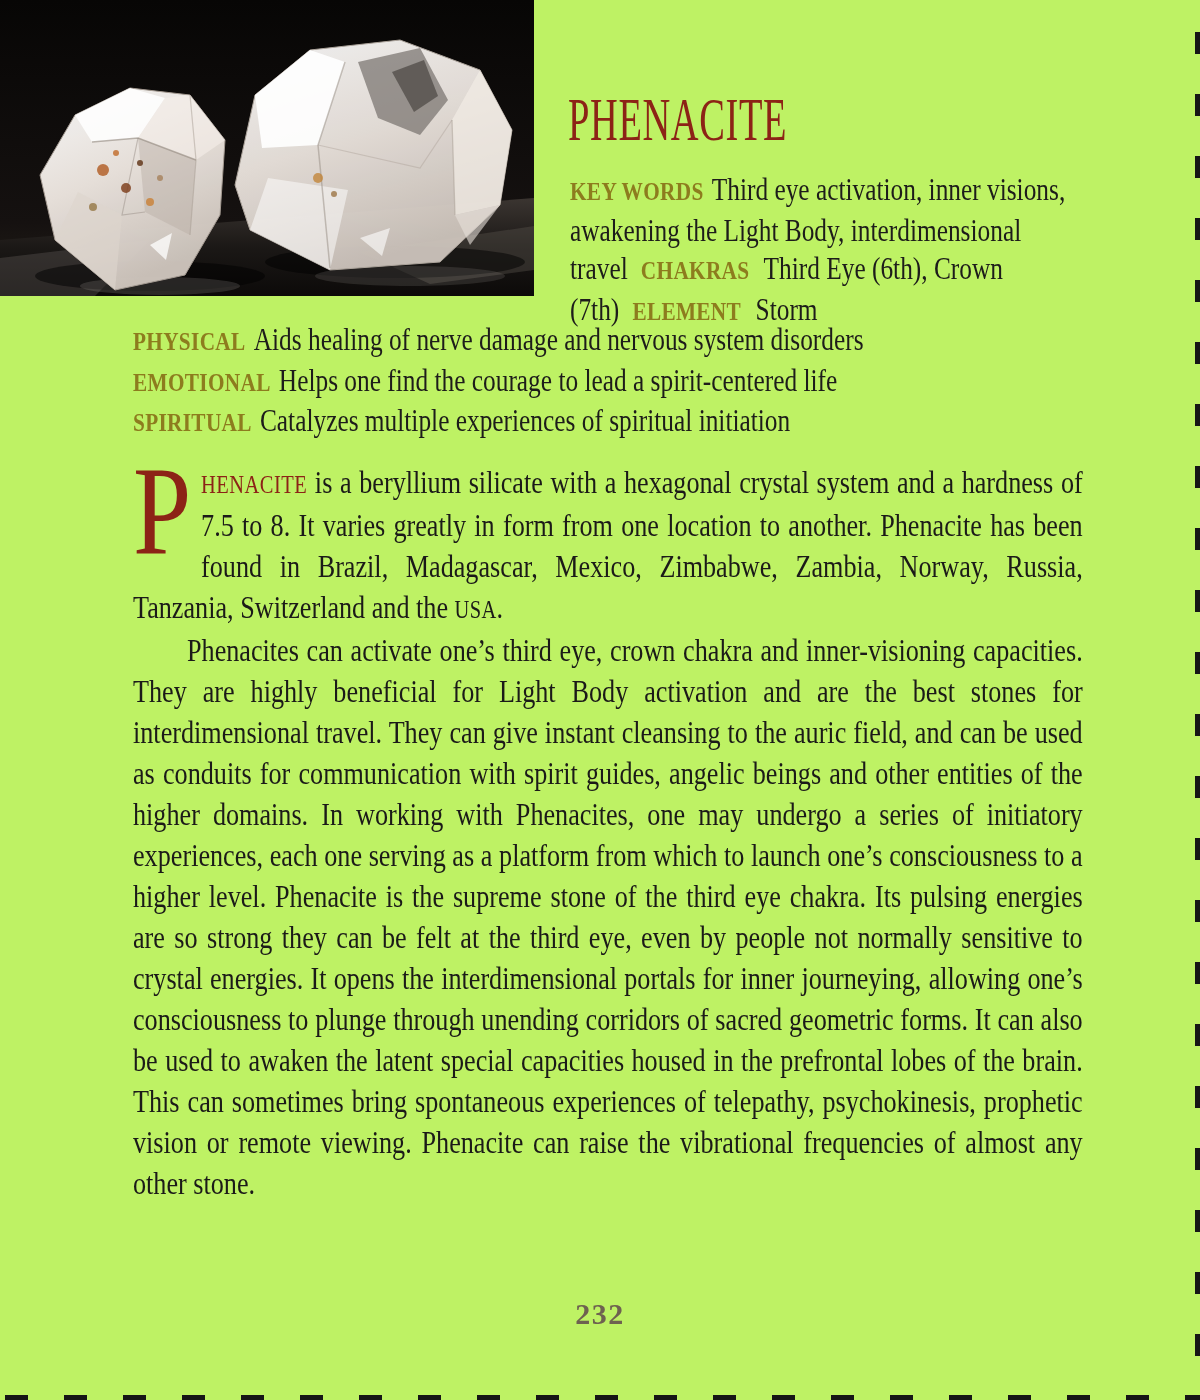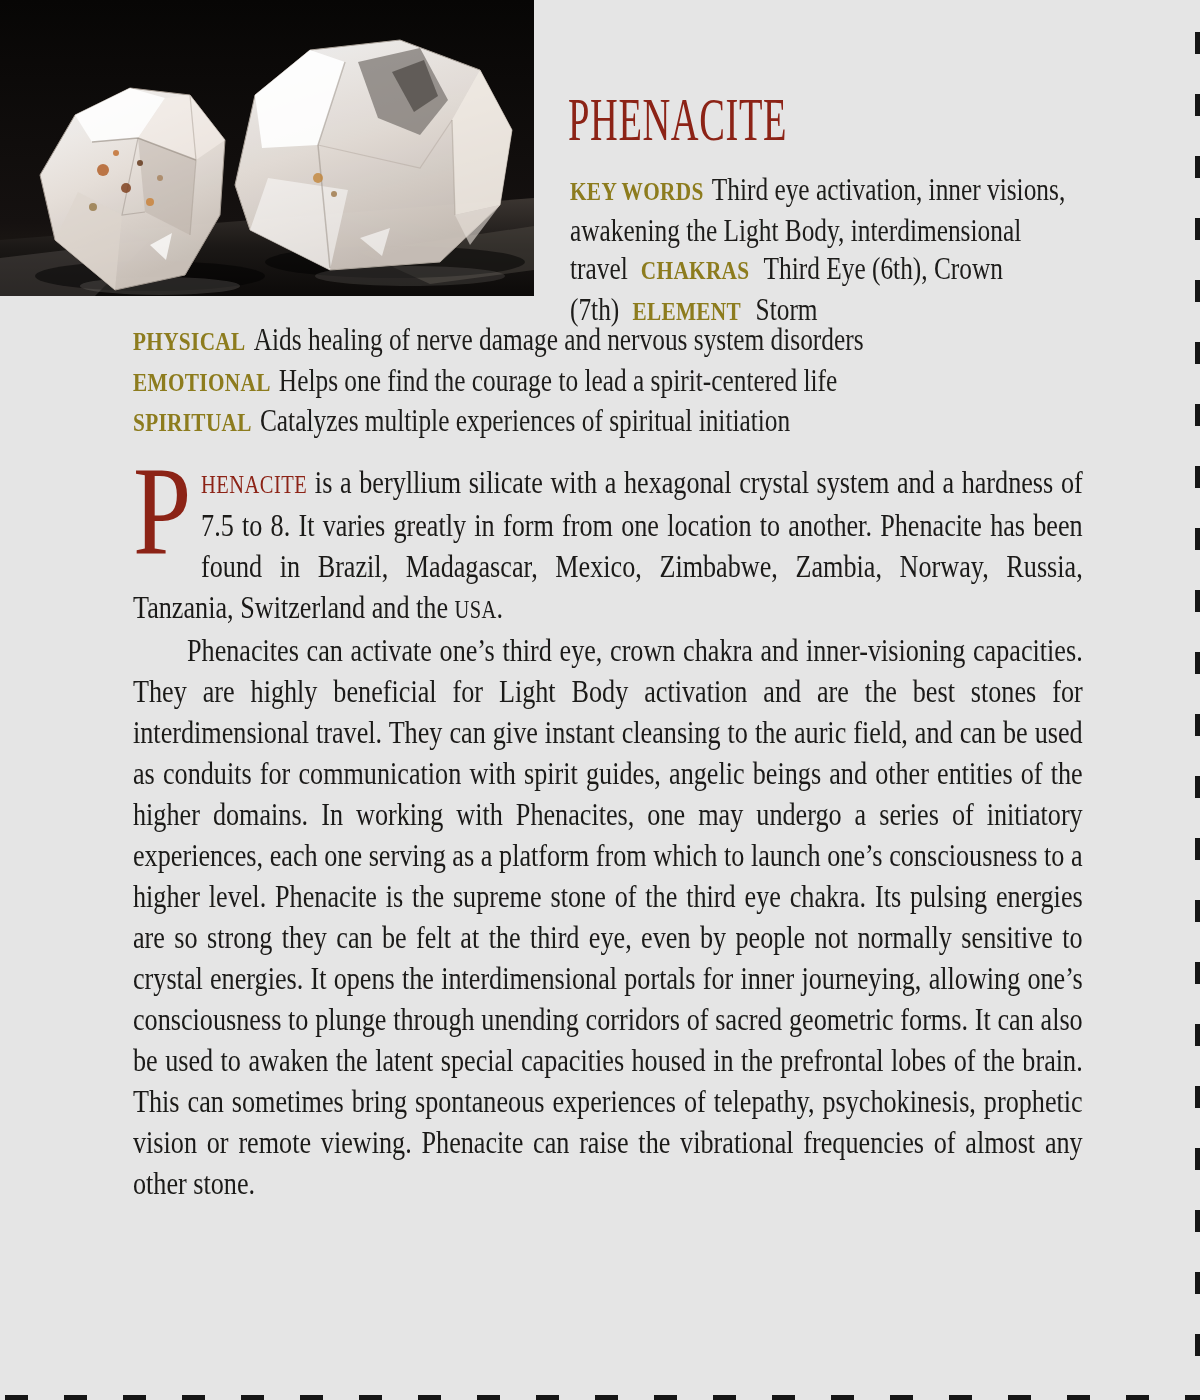--- a/index.html
+++ b/index.html
@@ -1,17 +1,17 @@
 <!DOCTYPE html>
 <html><head>
 <meta charset="utf-8">
 <style>
   html,body{margin:0;padding:0;width:1200px;height:1400px;background:#ffffff;}
   body{font-family:"Liberation Serif", serif; position:relative; overflow:hidden;}
-  .page{position:absolute; inset:0; background:#e5e5e5;}
+  .page{position:absolute; inset:0; background:#bef264;}
 
   
   .photo{position:absolute; left:0; top:0; width:534px; height:296px;}
 
   
   .title{position:absolute; left:568px; top:84px; margin:0;
          font-size:62px; font-weight:400; color:#8c2316; letter-spacing:1px;
          transform:scaleX(0.62); transform-origin:0 0; white-space:nowrap;}
 
   
@@ -125,17 +125,18 @@
     <div class="line"><span class="lbl lbl-gap">PHYSICAL</span><span>Aids healing of nerve damage and nervous system disorders</span></div>
     <div class="line"><span class="lbl lbl-gap">EMOTIONAL</span><span>Helps one find the courage to lead a spirit-centered life</span></div>
     <div class="line"><span class="lbl lbl-gap">SPIRITUAL</span><span>Catalyzes multiple experiences of spiritual initiation</span></div>
   </div>
 
   <div class="bodytext">
     <p><span class="dropcap">P</span><span class="sc-red">HENACITE</span><span> is a beryllium silicate with a hexagonal crystal system and a hardness of 7.5 to 8. It varies greatly in form from one location to another. Phenacite has been found in Brazil, Madagascar, Mexico, Zimbabwe, Zambia, Norway, Russia, Tanzania, Switzerland and the </span><span class="sc">USA</span><span>.</span></p>
     <p class="para2">Phenacites can activate one’s third eye, crown chakra and inner-visioning capacities. They are highly beneficial for Light Body activation and are the best stones for interdimensional travel. They can give instant cleansing to the auric field, and can be used as conduits for communication with spirit guides, angelic beings and other entities of the higher domains. In working with Phenacites, one may undergo a series of initiatory experiences, each one serving as a platform from which to launch one’s consciousness to a higher level. Phenacite is the supreme stone of the third eye chakra. Its pulsing energies are so strong they can be felt at the third eye, even by people not normally sensitive to crystal energies. It opens the interdimensional portals for inner journeying, allowing one’s consciousness to plunge through unending corridors of sacred geometric forms. It can also be used to awaken the latent special capacities housed in the prefrontal lobes of the brain. This can sometimes bring spontaneous experiences of telepathy, psychokinesis, prophetic vision or remote viewing. Phenacite can raise the vibrational frequencies of almost any other stone.</p>
   </div>
 
+  <div class="pagenum">232</div>
 
   <div class="right-ticks"></div>
   <div class="bottom-ticks"></div>
 
 </div>
 
 </body></html>

